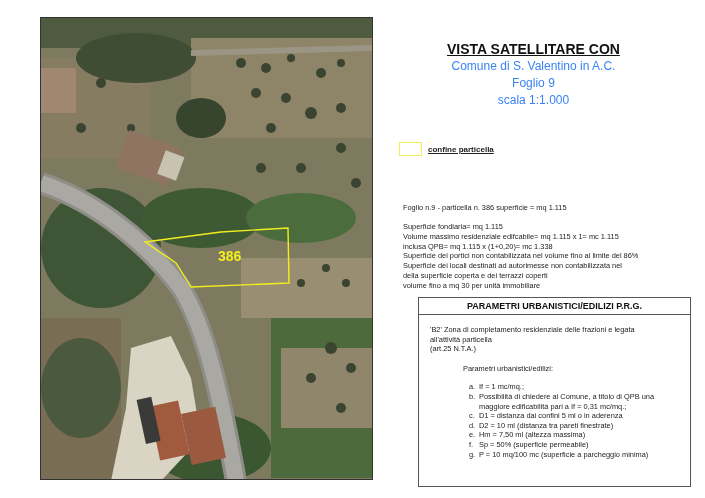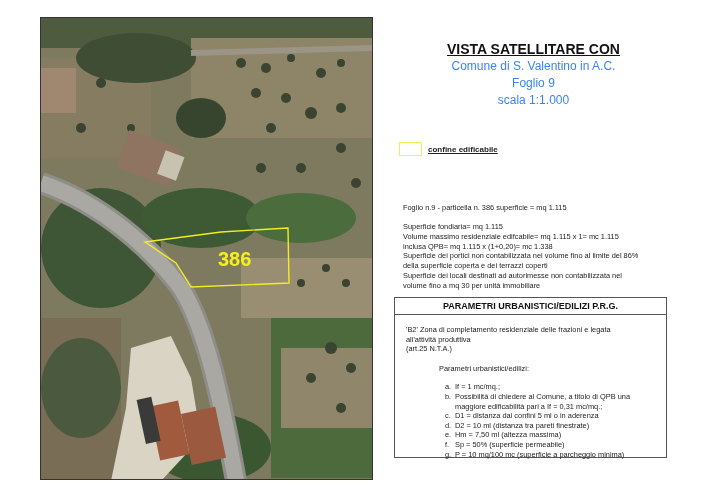--- a/index.html
+++ b/index.html
@@ -6,21 +6,21 @@
   body { width: 705px; height: 498px; position: relative; overflow: hidden; font-family: "Liberation Sans", sans-serif; color: #1a1a1a; }
   .sat { position: absolute; left: 40px; top: 17px; width: 333px; height: 463px; border: 1px solid #333; box-sizing: border-box; overflow: hidden; background: #6f7a5a; }
   .sat svg { position: absolute; left: 0; top: 0; }
   .title-block { position: absolute; left: 447px; top: 41px; }
   .title-line { font-weight: bold; font-size: 14px; line-height: 17px; text-decoration: underline; color: #111; white-space: nowrap; }
   .sub-line { font-size: 12px; line-height: 17px; color: #3b82f6; white-space: nowrap; text-align: center; }
   .legend { position: absolute; left: 399px; top: 142px; display: flex; align-items: center; }
   .legend-box { width: 23px; height: 14px; border: 1.5px solid #f2ee5a; box-sizing: border-box; background: #fff; }
   .legend-label { margin-left: 6px; font-size: 8px; font-weight: bold; text-decoration: underline; color: #222; }
   .info { position: absolute; left: 403px; font-size: 7.4px; line-height: 9.8px; color: #222; white-space: nowrap; margin-top: 21px; }
-  .params { position: absolute; left: 394px; top: 297px; width: 273px; height: 161px; border: 1px solid #555; box-sizing: border-box; }
+  .params { position: absolute; left: 418px; top: 297px; width: 273px; height: 190px; border: 1px solid #555; box-sizing: border-box; }
   .params-head { height: 16px; border-bottom: 1px solid #555; text-align: center; font-weight: bold; font-size: 9px; line-height: 16px; color: #111; }
   .params-body { padding: 10px 0 0 11px; font-size: 7.4px; line-height: 9.6px; color: #222; }
   .params-sub { margin: 10px 0 9px 33px; }
   .plist { margin: 0; padding: 0 0 0 49px; list-style: none; }
   .plist li { position: relative; }
   .plist .lt { position: absolute; left: -10px; }
   .plist .indent { display: block; }
 </style>
 </head>
 <body>
@@ -84,51 +84,51 @@
 
     <rect x="80" y="120" width="55" height="40" fill="#8f7462" transform="rotate(20 107 140)"></rect>
     <rect x="120" y="135" width="20" height="25" fill="#c8c2b0" transform="rotate(20 130 147)"></rect>
 
     <rect x="113" y="385" width="30" height="55" fill="#a25a3f" transform="rotate(-12 128 412)"></rect>
     <rect x="145" y="392" width="35" height="52" fill="#9b5a40" transform="rotate(-12 162 418)"></rect>
     <rect x="100" y="380" width="15" height="45" fill="#3a3a38" transform="rotate(-12 107 402)"></rect>
 
     <polygon points="104,224 180,214 247,210 248,265 150,269 135,245" fill="none" stroke="#f2ee1e" stroke-width="1.4"></polygon>
   </svg>
-  <div style="position:absolute; left:177px; top:230px; font-weight:bold; font-size:20px; color:#f5ef1c; font-family:'Liberation Sans', sans-serif;text-align:right;">386</div>
+  <div style="position:absolute; left:177px; top:230px; font-weight:bold; font-size:14px; color:#f5ef1c; font-family:'Liberation Sans', sans-serif;text-align:right;">386</div>
 </div>
 
 <div class="title-block">
   <div class="title-line">VISTA SATELLITARE CON</div>
   <div class="sub-line">Comune di S. Valentino in A.C.</div>
   <div class="sub-line">Foglio 9</div>
   <div class="sub-line">scala 1:1.000</div>
 </div>
 
 <div class="legend">
   <div class="legend-box"></div>
-  <span class="legend-label">confine edificabile</span>
+  <span class="legend-label">confine particella</span>
 </div>
 
 <div class="info" style="top:182px;">Foglio n.9 - particella n. 386 superficie = mq  1.115</div>
 <div class="info" style="top:201px;">
   <div>Superficie fondiaria= mq  1.115</div>
   <div>Volume massimo residenziale edifcabile= mq  1.115 x 1= mc  1.115</div>
   <div>inclusa QPB= mq  1.115 x (1+0,20)= mc  1.338</div>
   <div>Superficie dei portici non contabilizzata nel volume fino al limite del 86%</div>
+  <div>Superficie dei locali destinati ad autorimesse non contabilizzata nel</div>
   <div>della superficie coperta e dei terrazzi coperti</div>
-  <div>Superficie dei locali destinati ad autorimesse non contabilizzata nel</div>
   <div>volume fino a mq 30 per unità immobiliare</div>
 </div>
 
 <div class="params">
   <div class="params-head">PARAMETRI URBANISTICI/EDILIZI P.R.G.</div>
   <div class="params-body">
     <div>'B2' Zona di completamento residenziale delle frazioni e legata</div>
-    <div>all'attività produttiva</div>
+    <div>all'attività particella</div>
     <div>(art.25 N.T.A.)</div>
     <div class="params-sub">Parametri urbanistici/edilizi:</div>
     <ul class="plist">
       <li><span class="lt">a.</span><span>If = 1 mc/mq.;</span></li>
       <li>
           <span class="lt">b.</span>
           <span class="indent">Possibilità di chiedere al Comune, a titolo di QPB una</span>
           <span class="indent">maggiore edificabilità pari a If = 0,31 mc/mq.;</span>
         </li>
       <li><span class="lt">c.</span><span>D1 = distanza dai confini 5 ml o in aderenza</span></li>

